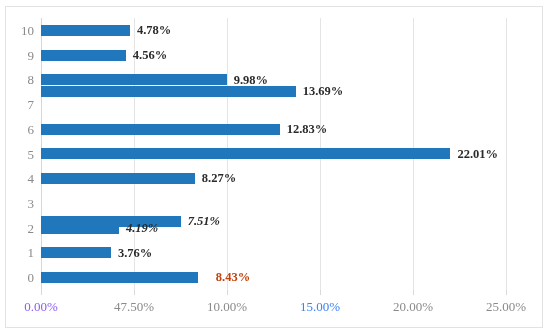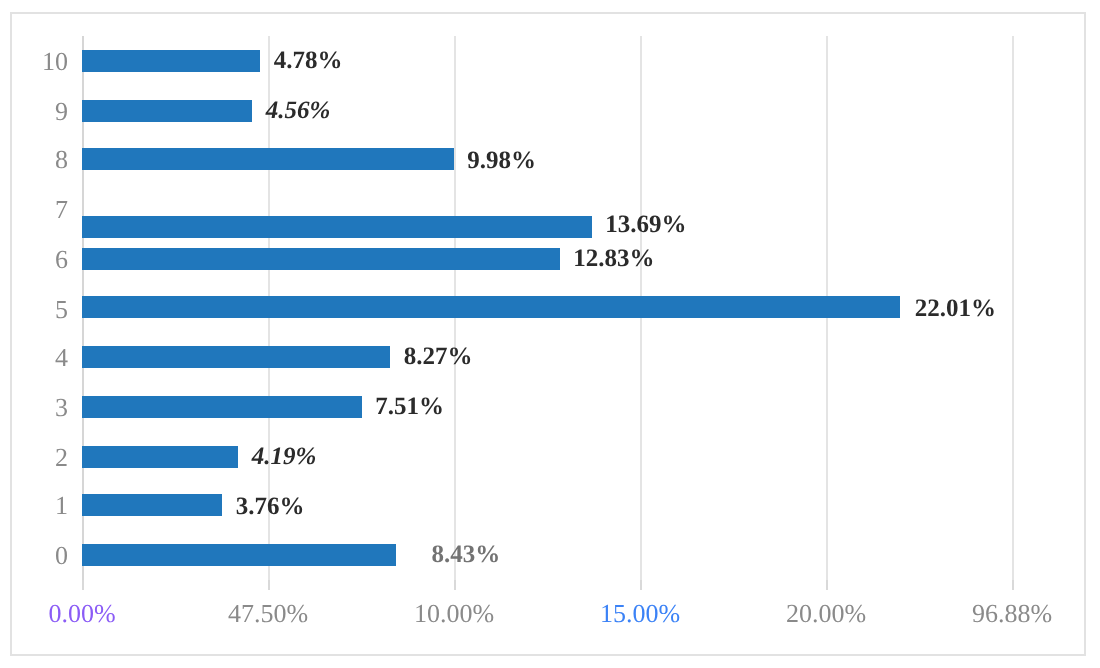--- a/index.html
+++ b/index.html
@@ -140,69 +140,69 @@
     <div class="axis-line"></div>
   <div class="gridline" style="left: 93px; background: rgb(228, 228, 228);"></div>
       <div class="gridline" style="left: 186px; background: rgb(228, 228, 228);"></div>
       <div class="gridline" style="left: 279px; background: rgb(228, 228, 228);"></div>
       <div class="gridline" style="left: 372px; background: rgb(228, 228, 228);"></div>
       <div class="gridline" style="left: 465px; background: rgb(228, 228, 228);"></div>
       <div class="bar-row" style="top: 0px; height: 24.7273px; text-align: center;">
         <div class="bar" title="4.78%" style="width: 88.908px; background: rgb(32, 119, 188);"></div>
         <span class="bar-label" style="color: rgb(43, 43, 43);">4.78%</span>
       </div>
-      <div class="bar-row" style="top: 24.7273px; height: 24.7273px; font-style: italic;">
+      <div class="bar-row" style="top: 24.7273px; height: 24.7273px;">
         <div class="bar" title="4.56%" style="width: 84.816px; background: rgb(32, 119, 188);"></div>
         <span class="bar-label" style="color: rgb(43, 43, 43);">4.56%</span>
       </div>
       <div class="bar-row" style="top: 49.4545px; height: 24.7273px;">
         <div class="bar" title="9.98%" style="width: 185.628px; background: rgb(32, 119, 188);"></div>
         <span class="bar-label" style="color: rgb(43, 43, 43);">9.98%</span>
       </div>
-      <div class="bar-row" style="top: 76px; height: 24.7273px; align-items: flex-end;">
+      <div class="bar-row" style="top: 61px; height: 24.7273px;">
         <div class="bar" title="13.69%" style="width: 254.634px; background: rgb(32, 119, 188);"></div>
         <span class="bar-label" style="color: rgb(43, 43, 43);">13.69%</span>
       </div>
       <div class="bar-row" style="top: 98.9091px; height: 24.7273px;">
         <div class="bar" title="12.83%" style="width: 238.638px; background: rgb(32, 119, 188);"></div>
         <span class="bar-label" style="color: rgb(43, 43, 43);">12.83%</span>
       </div>
       <div class="bar-row" style="top: 123.636px; height: 24.7273px;">
         <div class="bar" title="22.01%" style="width: 409.386px; background: rgb(32, 119, 188);"></div>
         <span class="bar-label" style="color: rgb(43, 43, 43);">22.01%</span>
       </div>
       <div class="bar-row" style="top: 148.364px; height: 24.7273px;">
         <div class="bar" title="8.27%" style="width: 153.822px; background: rgb(32, 119, 188);"></div>
         <span class="bar-label" style="color: rgb(43, 43, 43);">8.27%</span>
       </div>
-      <div class="bar-row" style="top: 173px; height: 24.7273px;">
+      <div class="bar-row" style="top: 191px; height: 24.7273px; font-style: italic;">
         <div class="bar" title="7.51%" style="width: 139.686px; background: rgb(32, 119, 188);"></div>
         <span class="bar-label" style="color: rgb(43, 43, 43);">7.51%</span>
       </div>
       <div class="bar-row" style="top: 197.818px; height: 24.7273px; font-style: italic;">
         <div class="bar" title="4.19%" style="width: 77.934px; background: rgb(32, 119, 188);"></div>
         <span class="bar-label" style="color: rgb(43, 43, 43);">4.19%</span>
       </div>
       <div class="bar-row" style="top: 222.545px; height: 24.7273px;">
         <div class="bar" title="3.76%" style="width: 69.936px; background: rgb(32, 119, 188);"></div>
         <span class="bar-label" style="color: rgb(43, 43, 43);">3.76%</span>
       </div>
       <div class="bar-row" style="top: 247.273px; height: 24.7273px;">
         <div class="bar" title="8.43%" style="width: 156.798px; background: rgb(32, 119, 188);"></div>
-        <span class="bar-label" style="color: #737373; margin-left: 18px;">8.43%</span>
+        <span class="bar-label" style="color: #c2410c; margin-left: 18px;">8.43%</span>
       </div>
     </div>
 
   <div class="x-axis-labels">
       <div class="x-tick" style="left: 41px; color: #8b5cf6;">0.00%</div>
       <div class="x-tick" style="left: 134px; color: rgb(138, 138, 138);">47.50%</div>
       <div class="x-tick" style="left: 227px; color: rgb(138, 138, 138);">10.00%</div>
       <div class="x-tick" style="left: 320px; color: #3b82f6;">15.00%</div>
       <div class="x-tick" style="left: 413px; color: rgb(138, 138, 138); text-align: right;">20.00%</div>
-      <div class="x-tick" style="left: 506px; color: rgb(138, 138, 138);">96.88%</div>
+      <div class="x-tick" style="left: 506px; color: rgb(138, 138, 138);">25.00%</div>
     </div>
 <div class="x-tick-mark" style="left: 41px;"></div>
     <div class="x-tick-mark" style="left: 134px;"></div>
     <div class="x-tick-mark" style="left: 227px;"></div>
     <div class="x-tick-mark" style="left: 320px;"></div>
     <div class="x-tick-mark" style="left: 413px;"></div>
     <div class="x-tick-mark" style="left: 506px;"></div>
   </div>
 
 </body></html>

